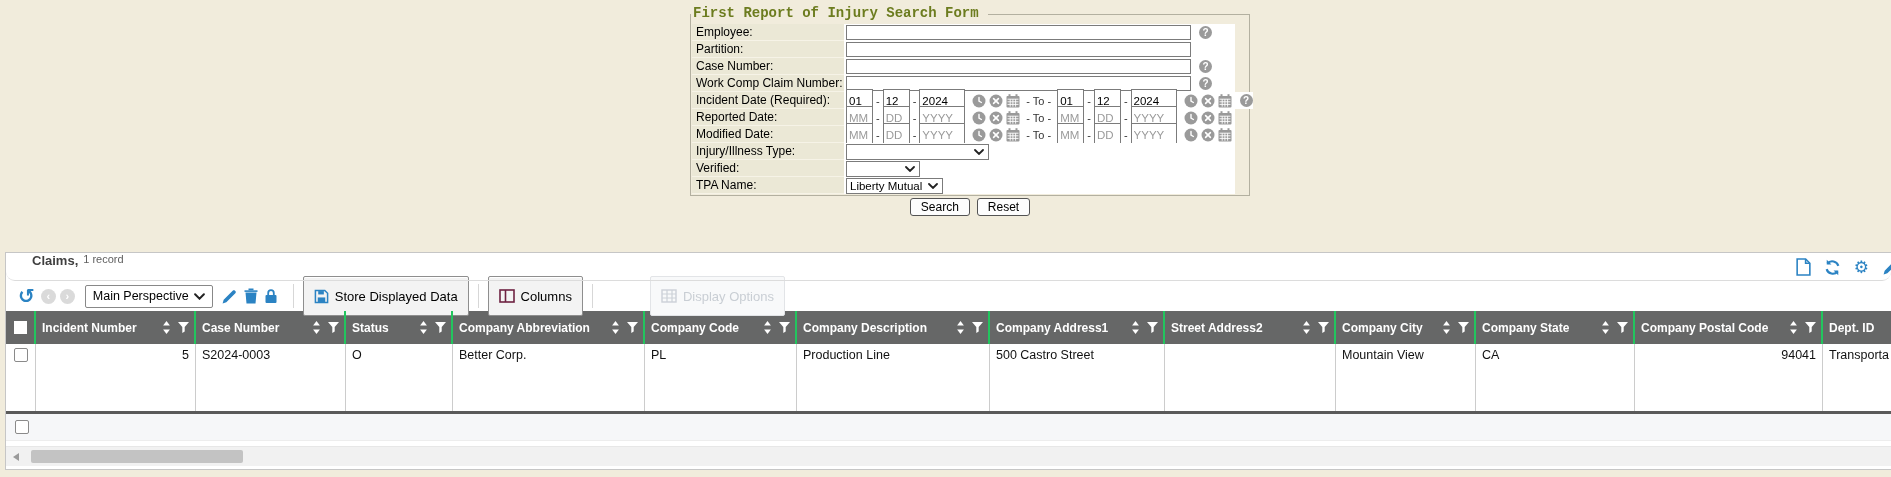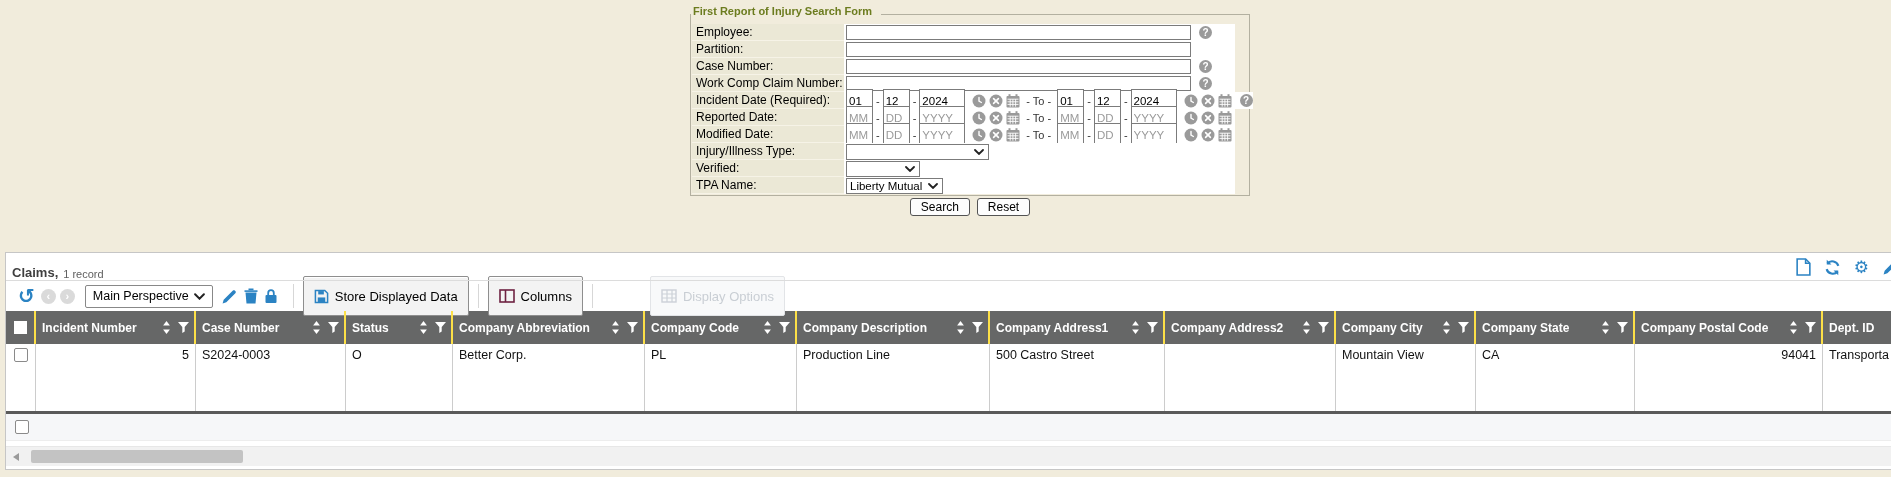--- a/index.html
+++ b/index.html
@@ -13,22 +13,22 @@
   }
   svg { display:block; }
 
   
   .form-box {
     position:absolute; left:690px; top:14px; width:560px; height:182px;
     border:1px solid #b3b0a0; background:#f1ecdc;
   }
   .form-legend {
     position:absolute; top:-10px; left:0; background:#f1ecdc;
-    font-size:11px; font-weight:bold; color:#6c7c1f;
-    padding:0 9px 0 2px; white-space:nowrap;
+    font-size:14px; font-weight:bold; color:#6c7c1f;
+    padding:0 9px 0 2px; white-space:nowrap;font-family:Liberation Mono, monospace;
   }
   .form-rows { padding:9px 14px 0 1px; }
   .frow { display:flex; align-items:center; height:17px; }
   .flabel {
     width:152px; flex:none; background:#ebe8d6; height:100%;
     font-size:12px; line-height:16px; padding-left:4px; white-space:nowrap;
     border-bottom:1px solid #f6f3e7;
   }
   .fval {
     flex:1; background:#fff; height:100%;
@@ -71,21 +71,21 @@
   }
 
   
   .panel {
     position:absolute; left:5px; top:252px; right:0; height:218px;
     background:#fff; border:1px solid #c6c6c6; border-right:none;
     overflow:hidden;
   }
   .claims-bar {
     height:28px; border-bottom:1px solid #dcdcdc; position:relative;
-    display:flex; align-items:flex-end; padding-left:6px;
+    display:flex; align-items:flex-start; padding-left:26px;border-radius:9px;
   }
   .claims-title { font-size:13px; font-weight:bold; color:#3f3f3f; }
   .claims-count { font-size:11px; color:#5f5f5f; margin-left:5px; }
   .bar-icons { position:absolute; right:0; top:5px; display:flex; gap:13px; align-items:center; }
   .gear-glyph { color:#2b83c3; font-size:17px; line-height:17px; }
 
   .toolbar { height:30px; display:flex; align-items:center; padding-left:12px; }
   .undo-glyph { color:#2b83c3; font-size:20px; font-weight:bold; line-height:20px; margin-right:6px; cursor:pointer; }
   .navc {
     width:15px; height:15px; border-radius:50%; background:#dadada; color:#fff;
@@ -106,21 +106,21 @@
     display:inline-flex; align-items:center; gap:6px;
   }
   .tbtn.disabled {
     border-color:#e2e4e7; background:#f8f9fa; color:#c9ced4; box-shadow:none;margin-left:48px;
   }
 
   
   .ghead { display:flex; background:#666767; height:33px; color:#fff; }
   .hc {
     flex:none; display:flex; align-items:center;
-    padding:0 5px 0 6px; border-right:2px solid #fde047;
+    padding:0 5px 0 6px; border-right:2px solid #22c55e;
   }
   .hc:last-child { border-right:none; }
   .hlabel { font-weight:bold; font-size:12px; flex:1; white-space:nowrap; overflow:hidden; }
   .hicons { display:flex; align-items:center; gap:7px; margin-left:4px; }
   .hc0 { width:30px; justify-content:center; padding:0; }
   .hcb { width:13px; height:13px; background:#fff; display:inline-block; }
   .w0{width:160px}.w1{width:150px}.w2{width:107px}.w3{width:192px}.w4{width:152px}
   .w5{width:193px}.w6{width:175px}.w7{width:171px}.w8{width:140px}.w9{width:159px}
   .w10{width:188px}.w11{width:200px}
   .grow { display:flex; height:67px; background:#fff; }
@@ -543,21 +543,21 @@
             <path d="M4 0l3.4 4.5H.6z" fill="#fff"></path>
             <path d="M4 13L7.4 8.5H.6z" fill="#fff"></path>
           </svg>
         <svg width="11" height="11" viewBox="0 0 11 11">
             <path d="M0 0h11L6.7 5v4.4L4.3 11V5z" fill="#fff"></path>
           </svg>
       </span>
     </div>
 
     <div class="hc w7">
-      <span class="hlabel">Company Address2</span>
+      <span class="hlabel">Street Address2</span>
       <span class="hicons">
         <svg width="9" height="13" viewBox="0 0 8 13">
             <path d="M4 0l3.4 4.5H.6z" fill="#fff"></path>
             <path d="M4 13L7.4 8.5H.6z" fill="#fff"></path>
           </svg>
         <svg width="11" height="11" viewBox="0 0 11 11">
             <path d="M0 0h11L6.7 5v4.4L4.3 11V5z" fill="#fff"></path>
           </svg>
       </span>
     </div>

